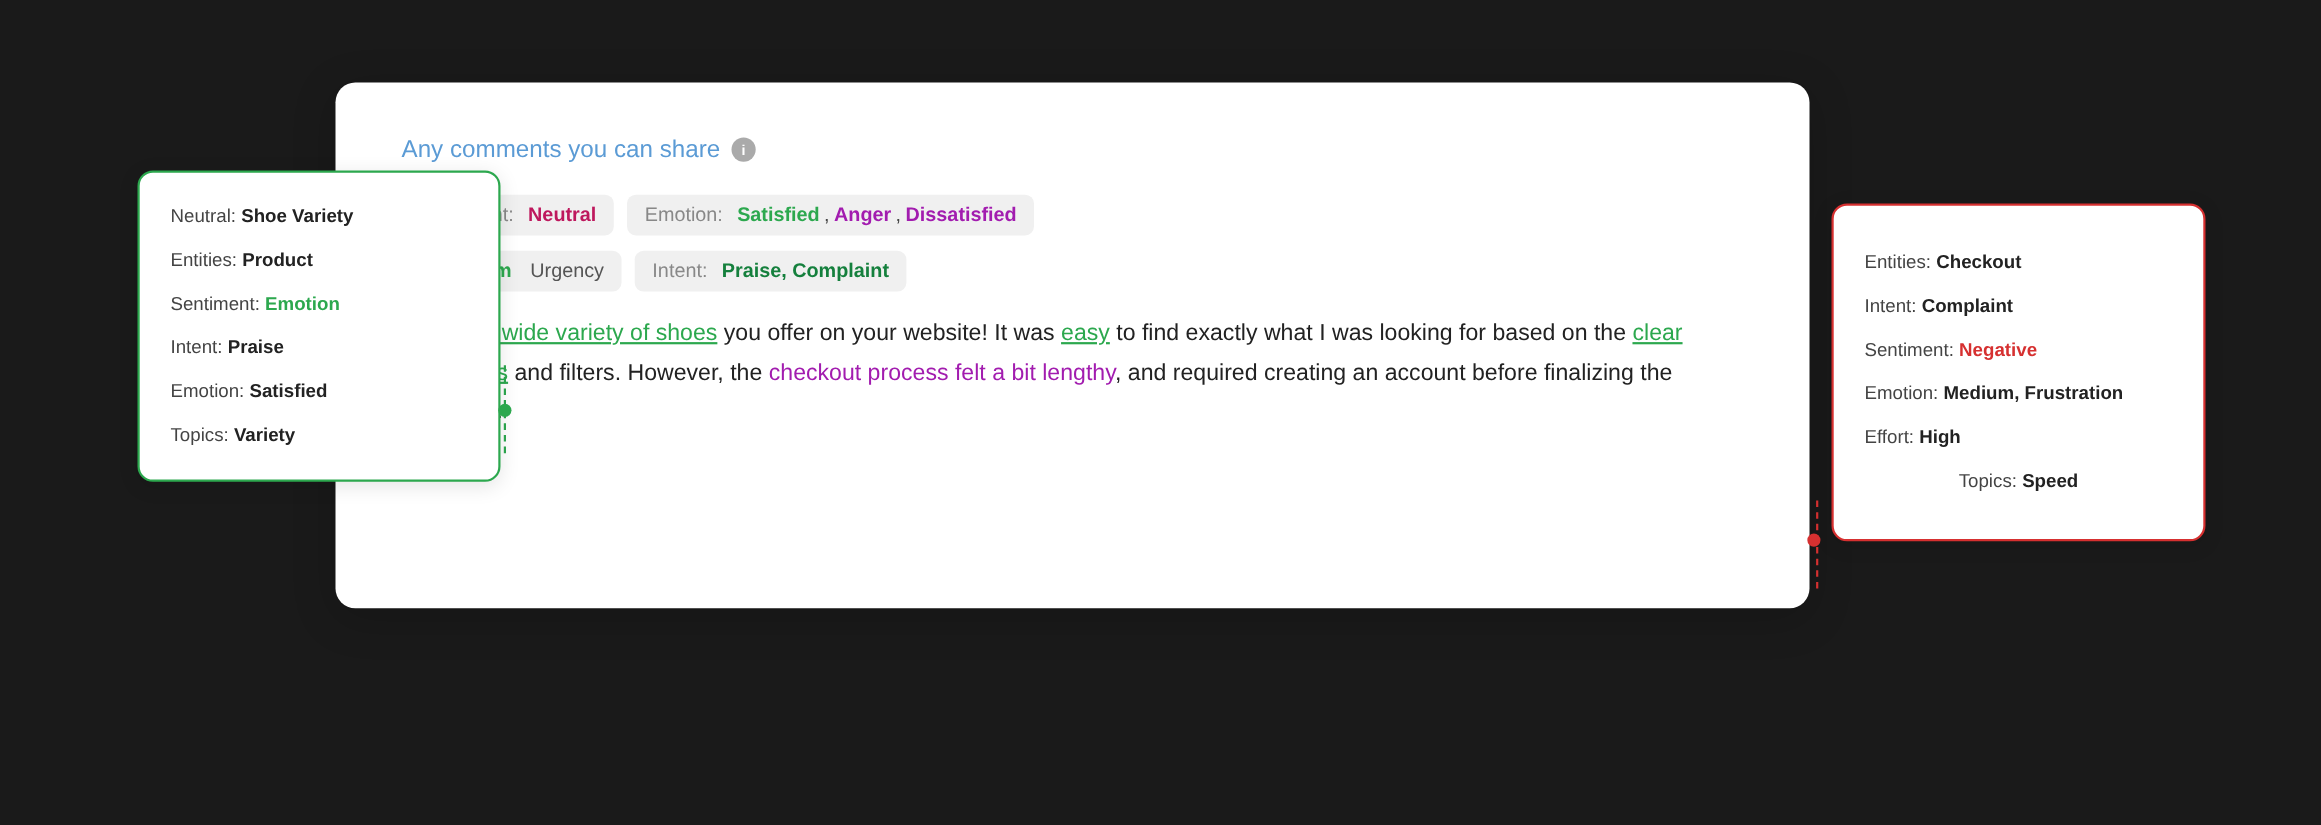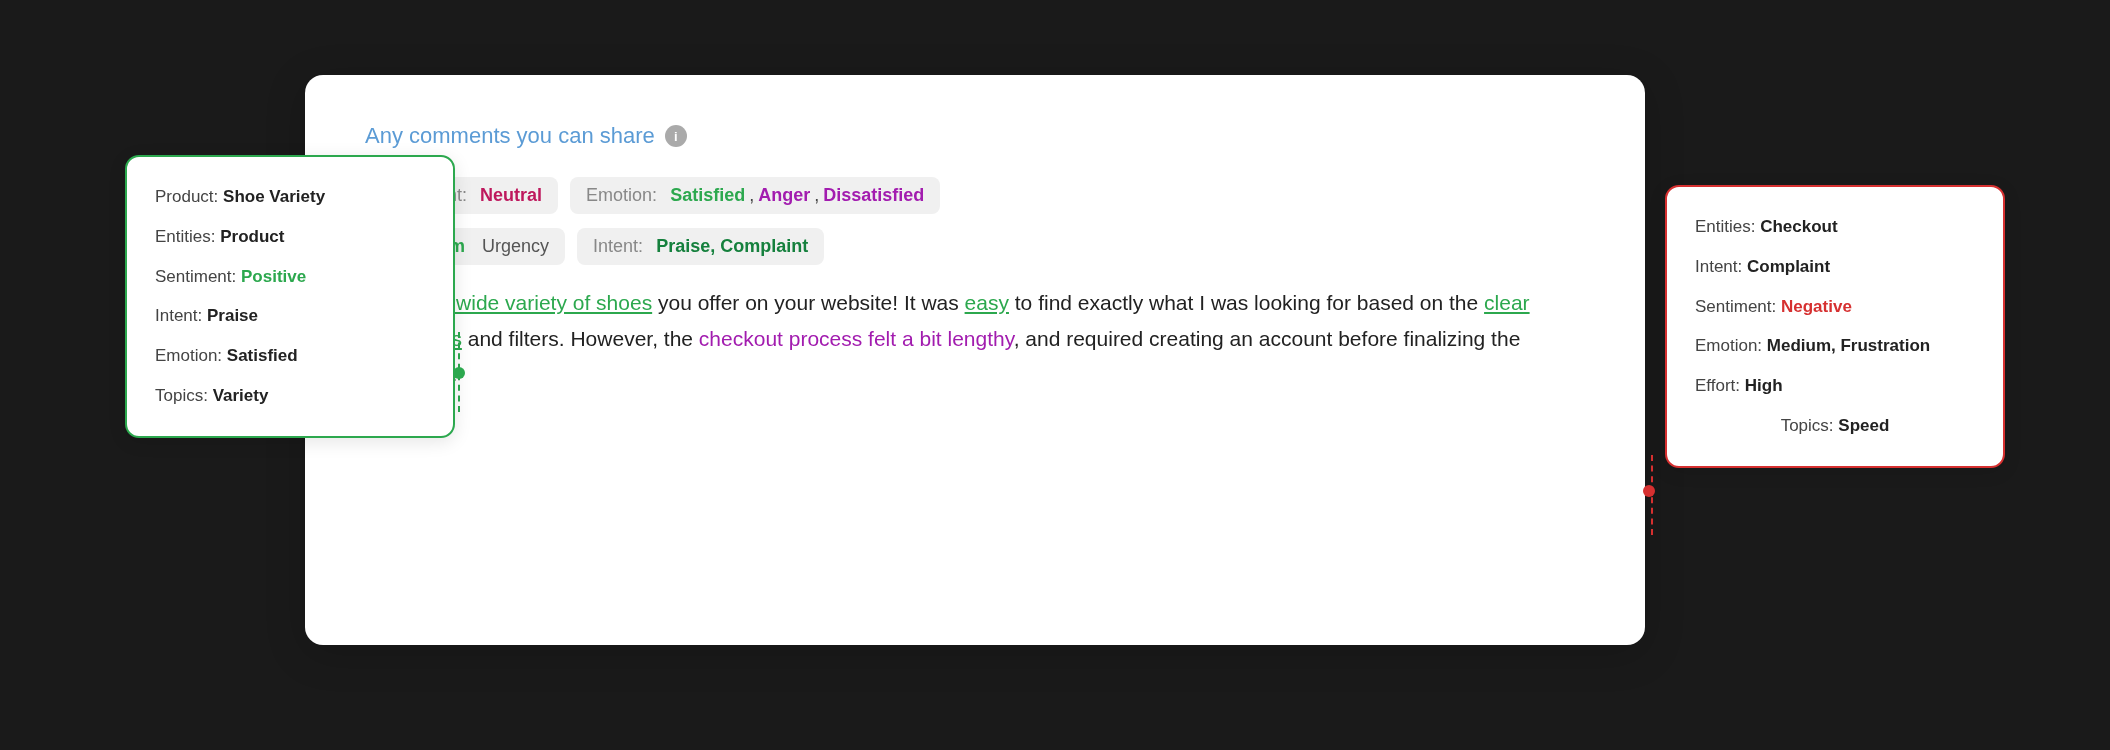--- a/index.html
+++ b/index.html
@@ -23,21 +23,21 @@
       align-items: center;
       justify-content: center;
     }
 
     
     .main-card {
       position: absolute;
       left: 200px;
       top: 40px;
       width: 1340px;
-      height: 570px;
+      height: 478px;
       background: #ffffff;
       border-radius: 18px;
       padding: 48px 60px;
       box-shadow: 0 8px 40px rgba(0,0,0,0.18);
     }
 
     .section-title {
       font-size: 22px;
       color: #5b9bd5;
       margin-bottom: 28px;
@@ -159,21 +159,21 @@
 
     
     .right-card {
       position: absolute;
       right: 0px;
       top: 150px;
       width: 340px;
       background: #fff;
       border: 2.5px solid #d63030;
       border-radius: 14px;
-      padding: 28px 28px;
+      padding: 40px 28px;
       box-shadow: 0 4px 18px rgba(0,0,0,0.10);
       z-index: 10;
     }
 
     .right-card .card-row {
       font-size: 17px;
       color: #222;
       margin-bottom: 16px;
       line-height: 1.4;
     }
@@ -262,27 +262,27 @@
       </div>
     </div>
 
     <div class="body-text">
       <span>I </span><span class="underline-green">love the wide variety of shoes</span><span> you offer on your website!  It was </span><span class="no-underline-green">easy</span><span> to find exactly what I was looking for based on the </span><span class="no-underline-green">clear categories</span><span> and filters. However, the </span><span class="underline-red">checkout process felt a bit lengthy</span><span>, and required creating an account before finalizing the purchase.</span>
     </div>
   </div>
 
   <div class="left-card">
     <div class="card-row">
-      <span class="card-key">Product: </span><span class="card-value">Shoe Variety</span>
+      <span class="card-key">Neutral: </span><span class="card-value">Shoe Variety</span>
     </div>
     <div class="card-row">
       <span class="card-key">Entities: </span><span class="card-value">Product</span>
     </div>
     <div class="card-row">
-      <span class="card-key">Sentiment: </span><span class="card-value-green">Positive</span>
+      <span class="card-key">Sentiment: </span><span class="card-value-green">Emotion</span>
     </div>
     <div class="card-row">
       <span class="card-key">Intent: </span><span class="card-value">Praise</span>
     </div>
     <div class="card-row">
       <span class="card-key">Emotion: </span><span class="card-value">Satisfied</span>
     </div>
     <div class="card-row">
       <span class="card-key">Topics: </span><span class="card-value">Variety</span>
     </div>

